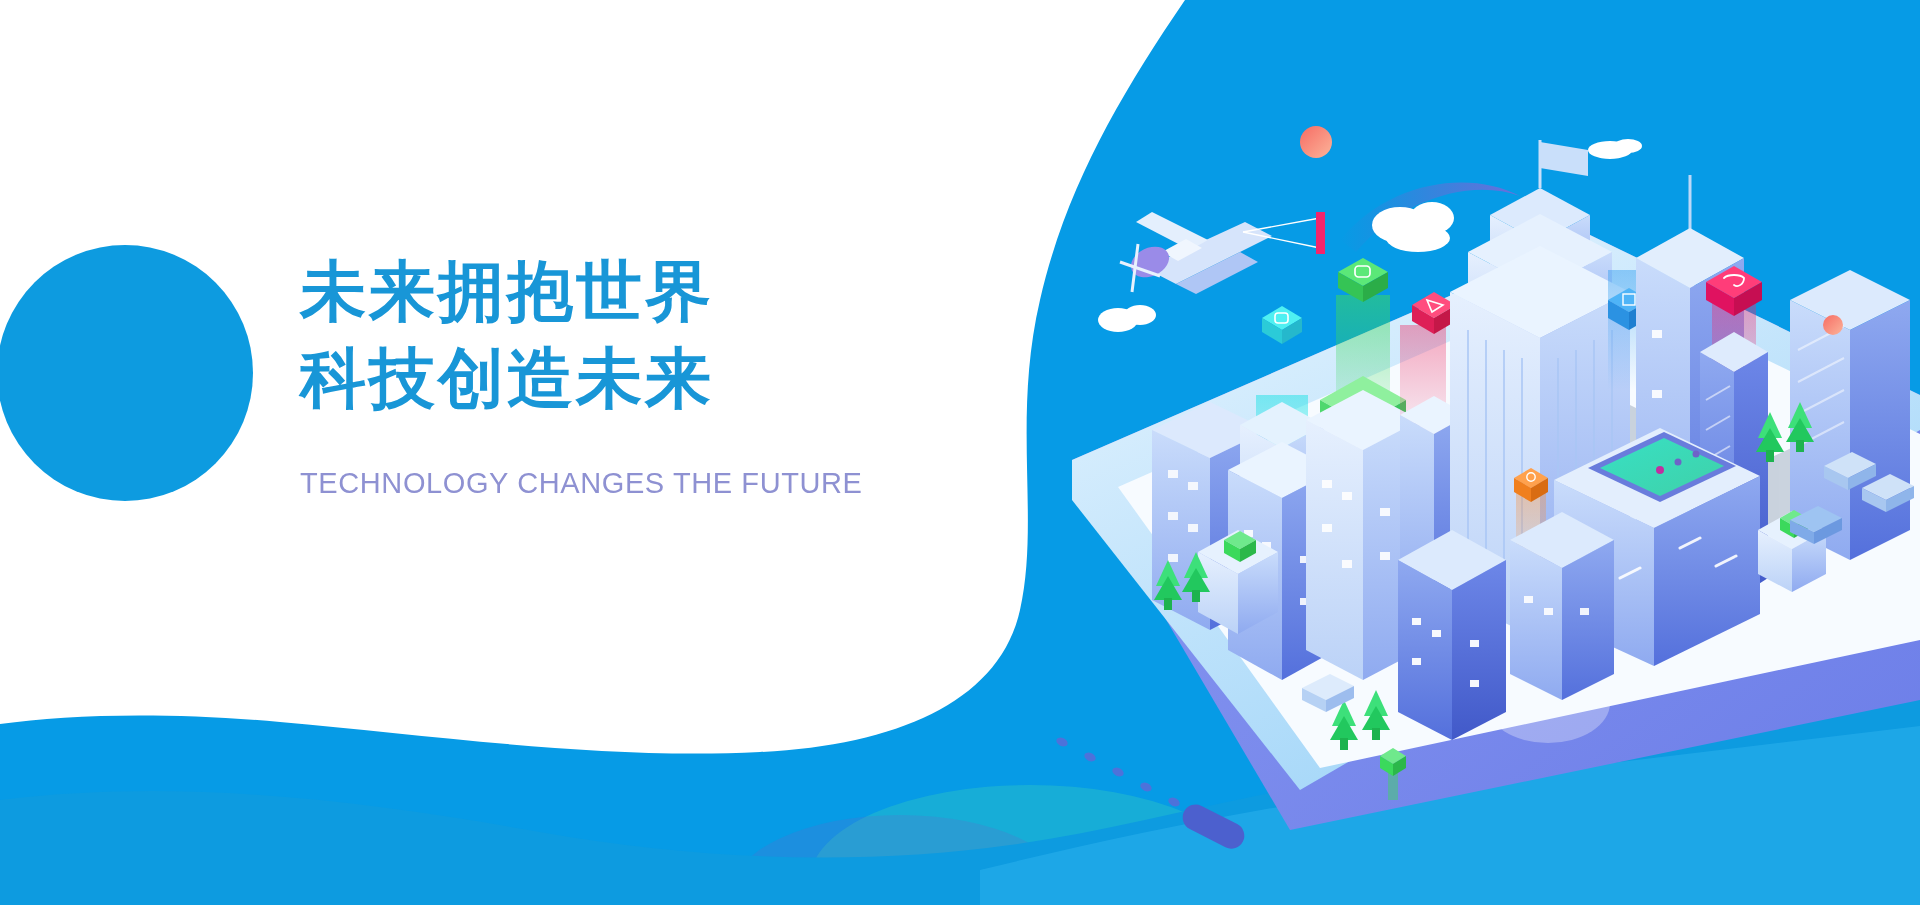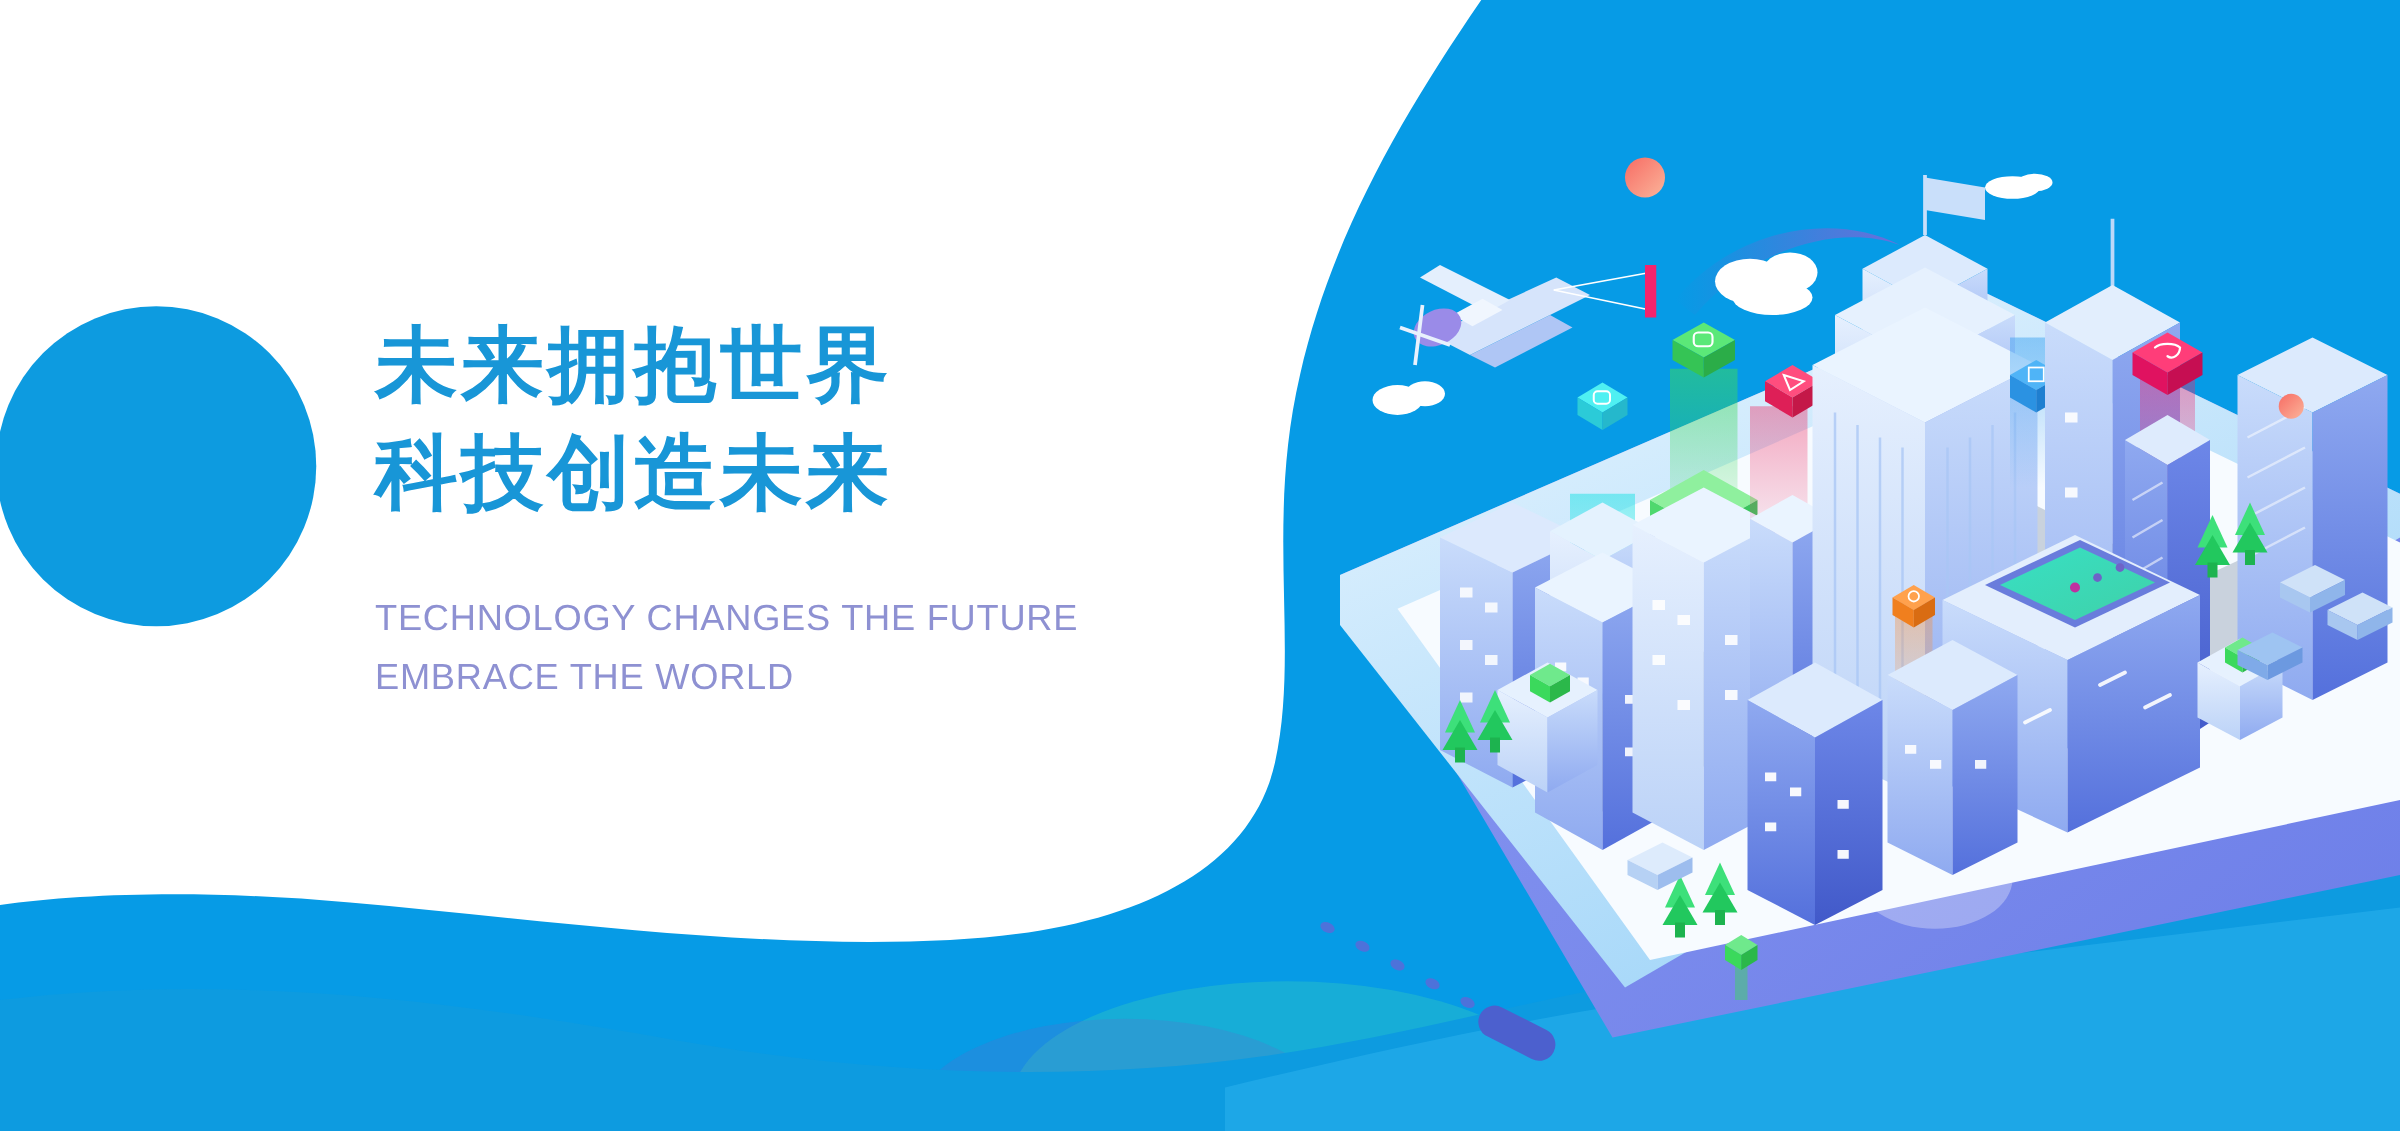--- a/index.html
+++ b/index.html
@@ -27,21 +27,21 @@
   .subline{
     color:#8E91D2;
     font-size:29px;
     font-weight:400;
     line-height:1.62;
     letter-spacing:0.6px;
     margin:0;
     white-space:nowrap;
     font-family:"Liberation Sans","DejaVu Sans",sans-serif;
   }
-  #sub-wrap{margin-top:50px;}
+  #sub-wrap{margin-top:38px;}
 </style>
 </head>
 <body>
 
 <div id="banner">
 
   <svg class="layer svg-layer" viewBox="0 0 1920 905" width="1920" height="905">
     <defs>
       <linearGradient id="gBlobTeal" x1="0" y1="0" x2="1" y2="1">
         <stop offset="0%" stop-color="#3FD6B6"></stop>
@@ -484,17 +484,16 @@
 
     <circle cx="1316" cy="142" r="16" fill="url(#planetG)"></circle>
     <circle cx="1833" cy="325" r="10" fill="url(#planetG)"></circle>
   </svg>
 
   <div id="text-block">
     <div class="headline">未来拥抱世界</div>
     <div class="headline">科技创造未来</div>
     <div id="sub-wrap">
       <div class="subline">TECHNOLOGY CHANGES THE FUTURE</div>
-      <div class="subline">EMBRACE THE WORLD</div>
     </div>
   </div>
 
 </div>
 
 </body></html>

